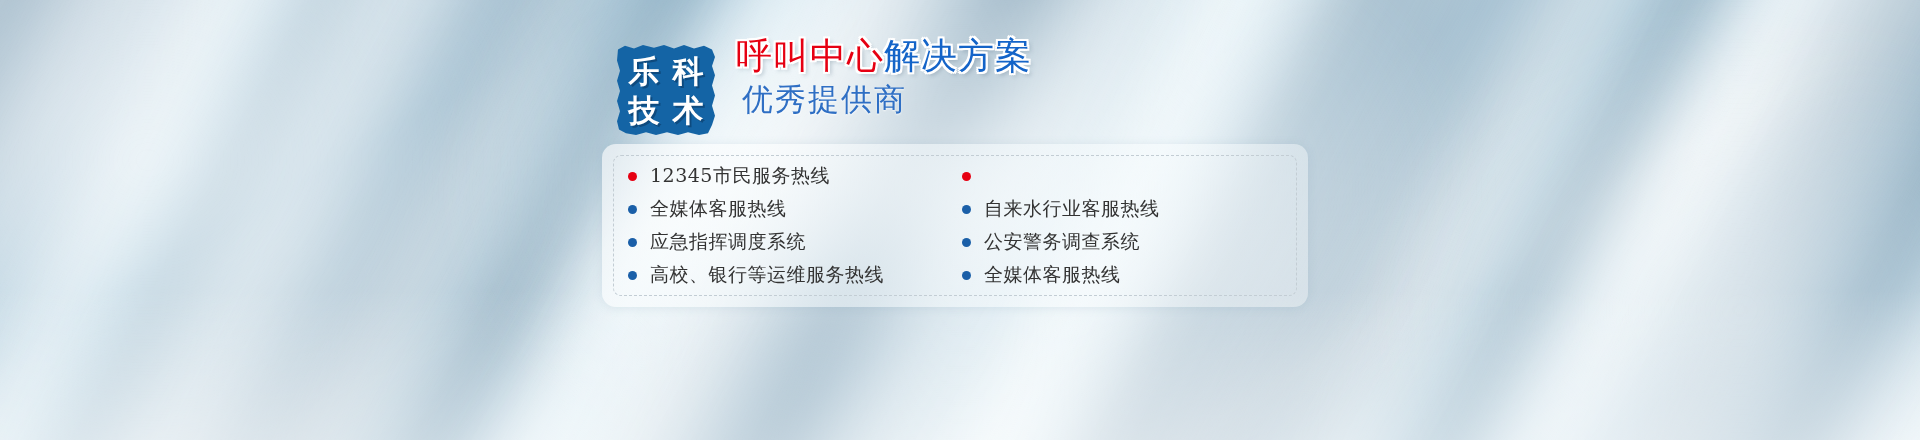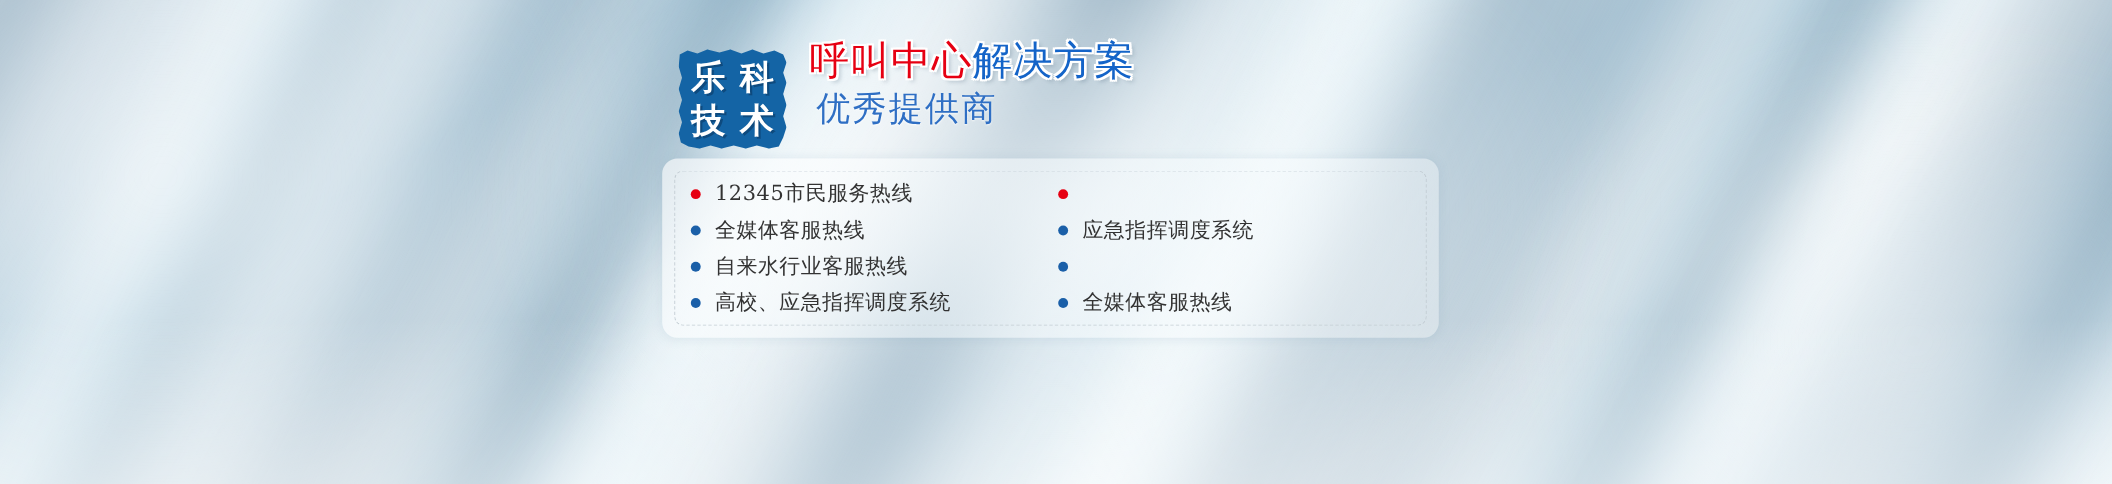--- a/index.html
+++ b/index.html
@@ -290,35 +290,36 @@
           <span class="feature-bullet" style="background:#e60012"></span>
         </div>
 
         <div class="feature-item">
           <span class="feature-bullet" style="background:#1a5fa8"></span>
           <span class="feature-label">全媒体客服热线</span>
         </div>
 
         <div class="feature-item">
           <span class="feature-bullet" style="background:#1a5fa8"></span>
+          <span class="feature-label">自来水行业客服热线</span>
+        </div>
+
+        <div class="feature-item">
+          <span class="feature-bullet" style="background:#1a5fa8"></span>
           <span class="feature-label">应急指挥调度系统</span>
         </div>
 
         <div class="feature-item">
           <span class="feature-bullet" style="background:#1a5fa8"></span>
-          <span class="feature-label">自来水行业客服热线</span>
-        </div>
-
-        <div class="feature-item">
-          <span class="feature-bullet" style="background:#1a5fa8"></span>
-        </div>
-
-        <div class="feature-item">
-          <span class="feature-bullet" style="background:#1a5fa8"></span>
-          <span class="feature-label">高校、应急指挥调度系统</span>
+          <span class="feature-label">公安警务调查系统</span>
+        </div>
+
+        <div class="feature-item">
+          <span class="feature-bullet" style="background:#1a5fa8"></span>
+          <span class="feature-label">高校、银行等运维服务热线</span>
         </div>
 
         <div class="feature-item">
           <span class="feature-bullet" style="background:#1a5fa8"></span>
           <span class="feature-label">全媒体客服热线</span>
         </div>
 
       </div>
     </div>
 

